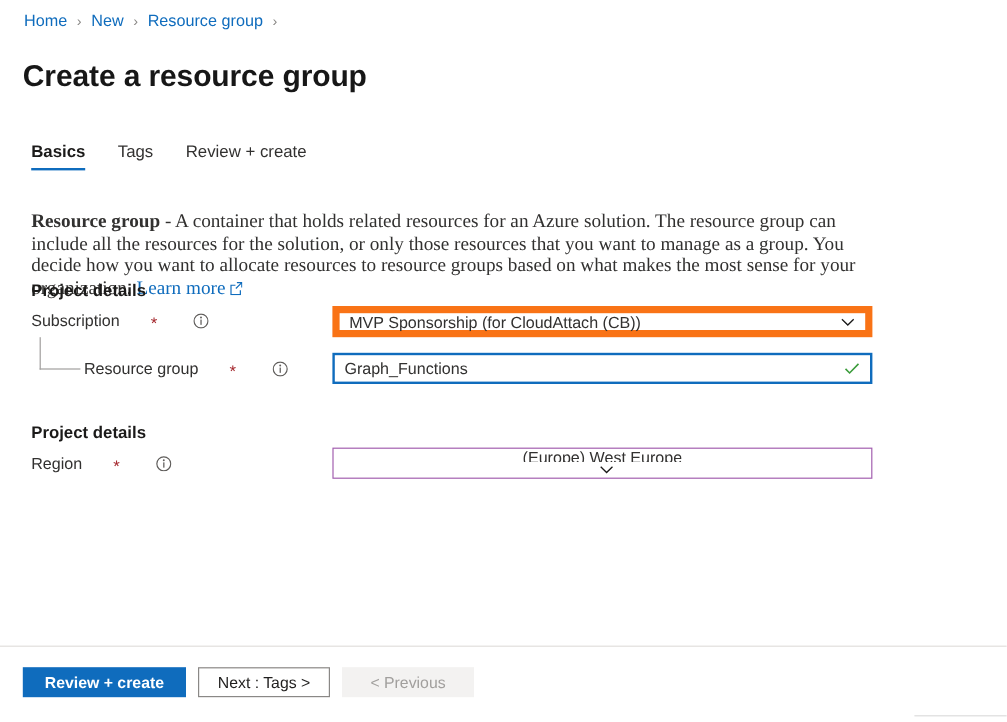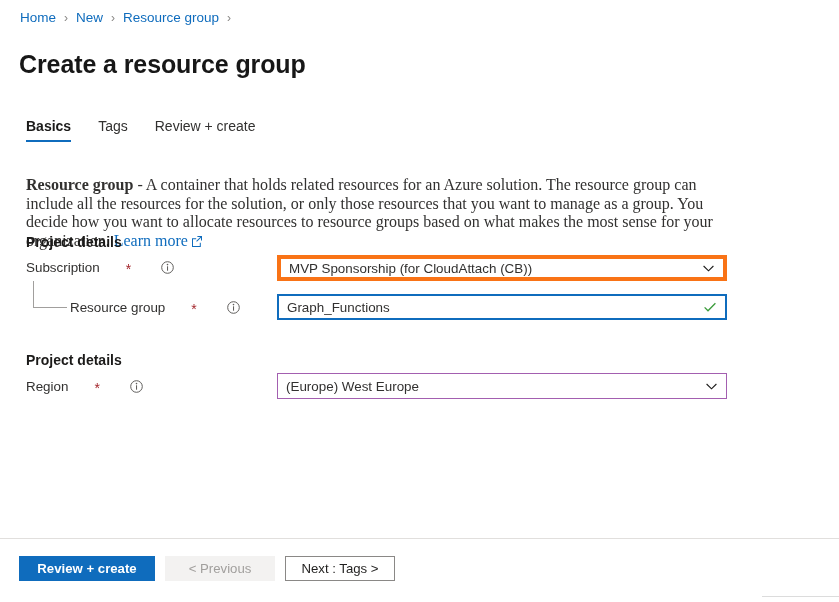--- a/index.html
+++ b/index.html
@@ -170,29 +170,30 @@
     color: #323130;
   }
   .control-text {
     flex: 1;
     overflow: hidden;
     text-overflow: ellipsis;
     white-space: nowrap;
   }
   #subscription-select {
     top: 255px;
-    border: 4px solid #f97316;
+    border: 6px solid #f97316;
   }
   #resource-group-input {
     top: 294px;
     border: 2px solid #0f6cbd;
   }
   #region-select {
     top: 373px;
     border: 1.5px solid #a35fb0;
+    flex-direction: column;
   }
   .chevron {
     margin-left: 6px;
     display: flex;
     align-items: center;
     cursor: pointer;
   }
   .check {
     margin-left: 6px;
     display: flex;
@@ -348,16 +349,16 @@
   <span class="chevron">
     <svg width="13" height="13" viewBox="0 0 13 13">
         <path d="M1.6 4L6.5 8.8 11.4 4" fill="none" stroke="#1b1a19" stroke-width="1.1"></path>
       </svg>
   </span>
 </div>
 
 <div class="footer-divider"></div>
 <div class="footer">
   <div class="btn btn-primary">Review + create</div>
+  <div class="btn btn-default">Next : Tags &gt;</div>
   <div class="btn btn-disabled">&lt; Previous</div>
-  <div class="btn btn-default">Next : Tags &gt;</div>
 </div>
 <div class="bottom-rule"></div>
 
 </body></html>

